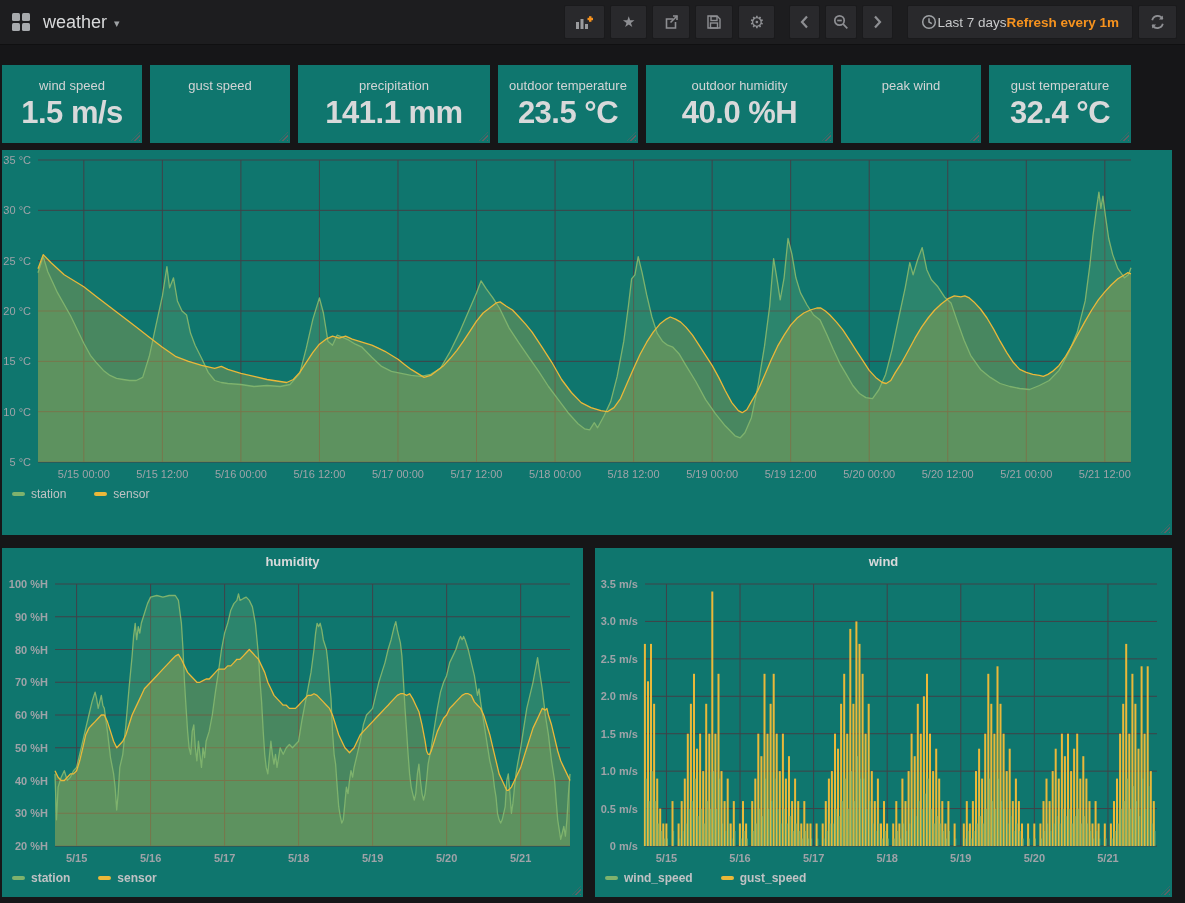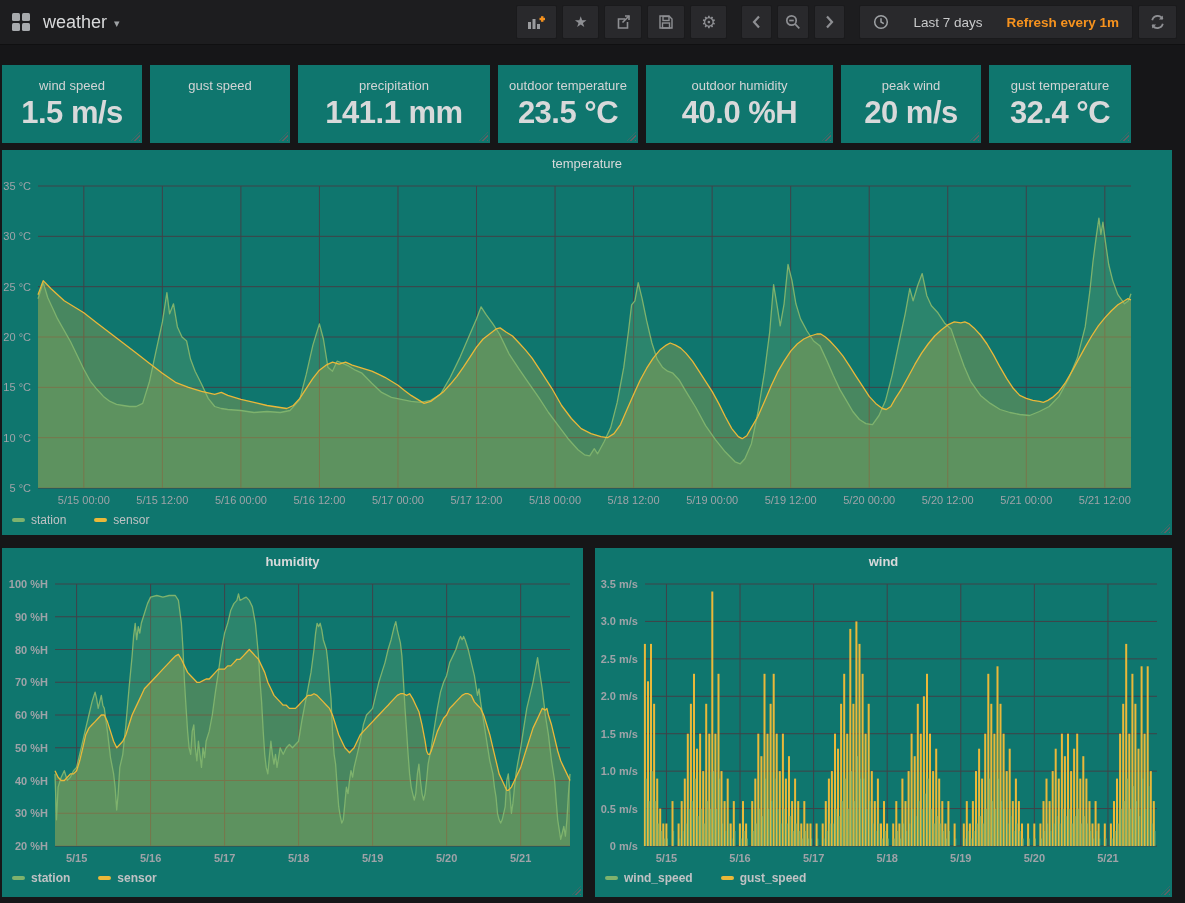--- a/index.html
+++ b/index.html
@@ -15,21 +15,21 @@
   .dash-title { display:flex; align-items:center; margin-left:13px; cursor:pointer; }
   .dash-title .t { color:#d8d9da; font-size:18px; }
   .caret { color:#9fa2a5; font-size:11px; margin-left:7px; padding-top:3px; }
   .spacer { flex:1; }
   .nbtn { height:34px; min-width:37px; padding:0 10px; background:#29292c; border:1px solid #1a1a1c;
           border-radius:2px; display:flex; align-items:center; justify-content:center;
           color:#8e8f93; margin-left:5px; cursor:pointer; }
   .nbtn.narrow { min-width:31px; padding:0 7px; }
   .grp { margin-left:14px !important; }
   .timepicker { height:34px; background:#29292c; border:1px solid #1a1a1c; border-radius:2px;
-                display:flex; align-items:center; gap:24px; padding:0 13px; margin-left:14px; cursor:pointer; }
+                display:flex; align-items:center; gap:0; padding:0 13px; margin-left:14px; cursor:pointer; }
   .timepicker .range { color:#c9cacb; font-size:13.5px; }
   .timepicker .refresh-txt { font-size:13.5px; font-weight:bold; }
   .ic { display:block; }
 
   
   .panel { background:#0f766e; position:relative; }
   .rsz { position:absolute; right:2px; bottom:2px; width:9px; height:9px;
          background:repeating-linear-gradient(135deg, transparent 0 2px, #606165 2px 3.2px);
          clip-path:polygon(100% 0, 100% 100%, 0 100%); }
   .row-stats { display:flex; gap:8px; margin:20px 0 0 2px; height:78px; }
@@ -153,32 +153,30 @@
       <div class="stat-value">23.5 °C</div>
       <span class="rsz"></span>
     </div>
     <div class="panel" style="width:187px">
       <div class="stat-title">outdoor humidity</div>
       <div class="stat-value">40.0 %H</div>
       <span class="rsz"></span>
     </div>
     <div class="panel" style="width:140px">
       <div class="stat-title">peak wind</div>
-      <div class="stat-value">20 m/s</div>
       <span class="rsz"></span>
     </div>
     <div class="panel" style="width:142px">
       <div class="stat-title">gust temperature</div>
       <div class="stat-value">32.4 °C</div>
       <span class="rsz"></span>
     </div>
   </div>
 
   <div class="panel panel-temp">
-    <div class="ptitle">temperature</div>
     <svg id="temp-svg" width="1170" height="335" viewBox="0 0 1170 335">
         <line x1="81.81437125748502" y1="10" x2="81.81437125748502" y2="312" stroke="#404248" stroke-width="1"></line>
         <line x1="160.35329341317365" y1="10" x2="160.35329341317365" y2="312" stroke="#404248" stroke-width="1"></line>
         <line x1="238.89221556886227" y1="10" x2="238.89221556886227" y2="312" stroke="#404248" stroke-width="1"></line>
         <line x1="317.43113772455087" y1="10" x2="317.43113772455087" y2="312" stroke="#404248" stroke-width="1"></line>
         <line x1="395.9700598802395" y1="10" x2="395.9700598802395" y2="312" stroke="#404248" stroke-width="1"></line>
         <line x1="474.50898203592817" y1="10" x2="474.50898203592817" y2="312" stroke="#404248" stroke-width="1"></line>
         <line x1="553.0479041916168" y1="10" x2="553.0479041916168" y2="312" stroke="#404248" stroke-width="1"></line>
         <line x1="631.5868263473053" y1="10" x2="631.5868263473053" y2="312" stroke="#404248" stroke-width="1"></line>
         <line x1="710.125748502994" y1="10" x2="710.125748502994" y2="312" stroke="#404248" stroke-width="1"></line>

